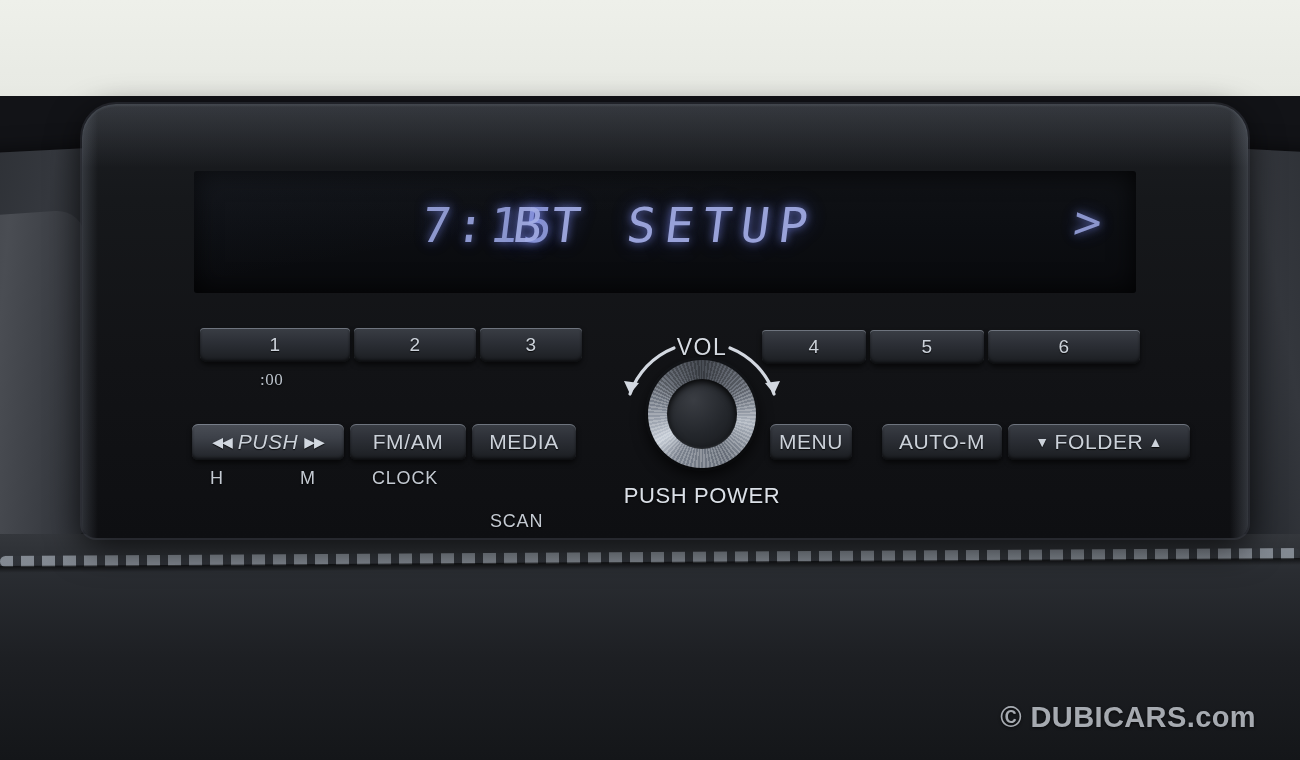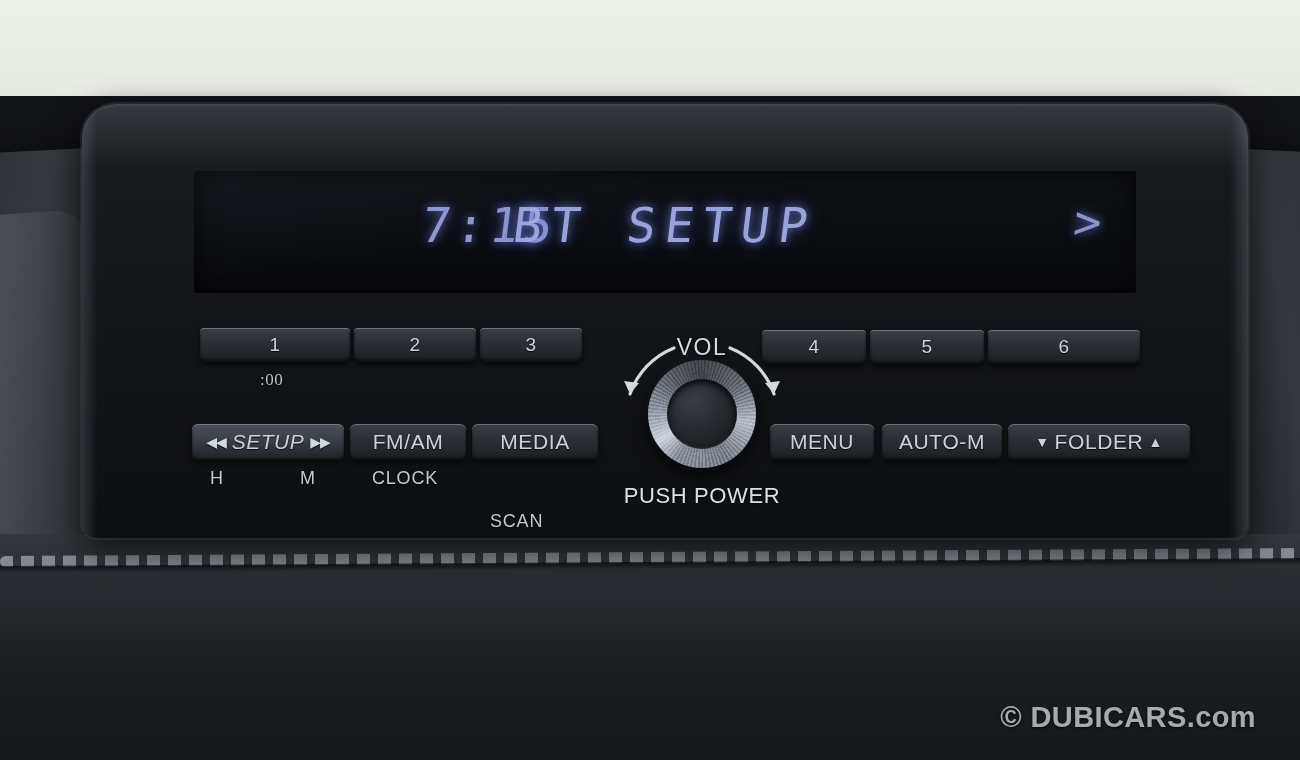--- a/index.html
+++ b/index.html
@@ -339,38 +339,38 @@
     </div>
     <div class="btn preset" style="left:788px; top:226px; width:114px;">
       <span>5</span>
     </div>
     <div class="btn preset" style="left:906px; top:226px; width:152px;">
       <span>6</span>
     </div>
 
     <div class="btn fn tune" style="left:110px; top:320px; width:152px;">
       <span class="tune-ic">◀◀</span>
-      <span class="tune-word">SETUP</span>
+      <span class="tune-word">PUSH</span>
       <span class="tune-ic">▶▶</span>
     </div>
 
     <div class="btn fn" style="left:268px; top:320px; width:116px;">
       <span>FM/AM</span>
     </div>
 
-    <div class="btn fn" style="left:390px; top:320px; width:126px;">
+    <div class="btn fn" style="left:390px; top:320px; width:104px;">
       <span>MEDIA</span>
     </div>
 
     <div class="sublabel" style="left:128px; top:364px;">H</div>
     <div class="sublabel" style="left:218px; top:364px;">M</div>
     <div class="sublabel" style="left:290px; top:364px;">CLOCK</div>
     <div class="sublabel" style="left:408px; top:364px;margin-top:43px;">SCAN</div>
 
-    <div class="btn fn" style="left:688px; top:320px; width:104px;">
+    <div class="btn fn" style="left:688px; top:320px; width:82px;">
       <span>MENU</span>
     </div>
 
     <div class="btn fn" style="left:800px; top:320px; width:120px;">
       <span>AUTO-M</span>
     </div>
 
     <div class="btn fn" style="left:926px; top:320px; width:182px;">
       <span class="arrow-s">▼</span>
       <span>FOLDER</span>

